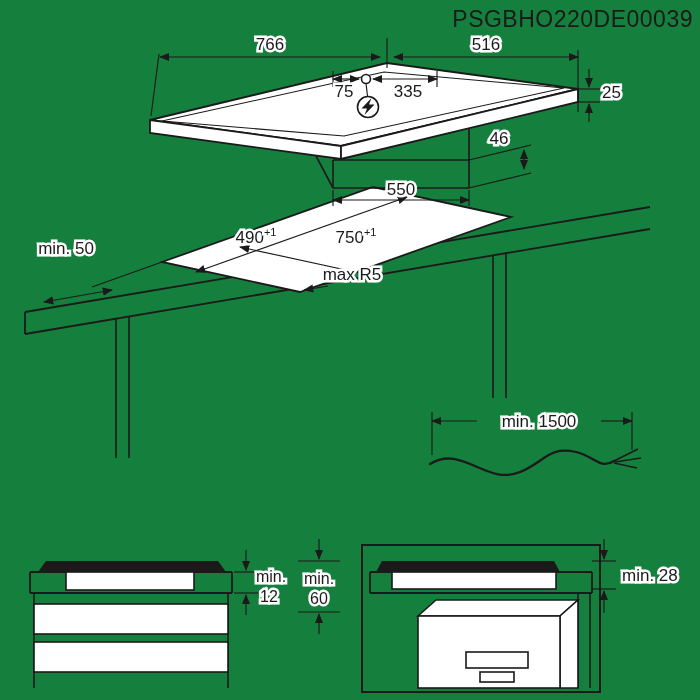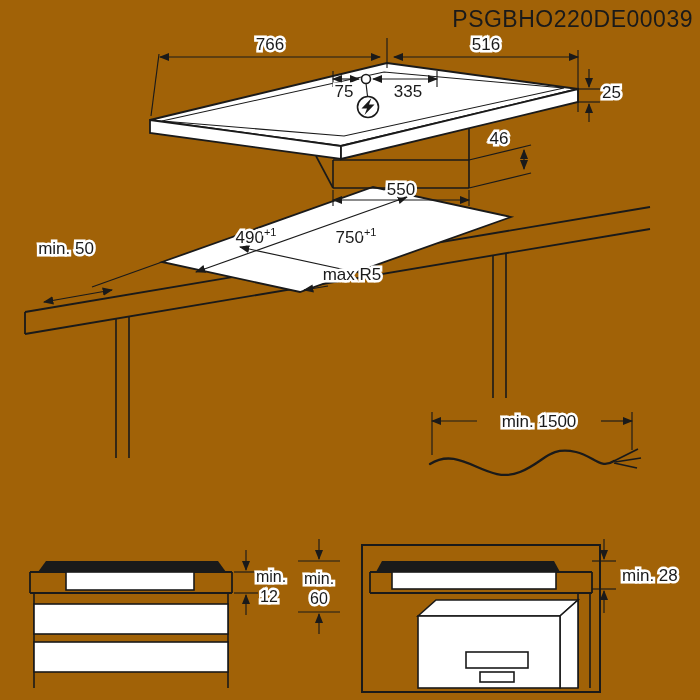--- a/index.html
+++ b/index.html
@@ -1,16 +1,16 @@
 <!DOCTYPE html>
 <html><head>
 <meta charset="utf-8">
 <style>
   html,body{margin:0;padding:0;background:#ffffff;}
-  .stage{width:700px;height:700px;position:relative;background:#a16207;}
+  .stage{width:700px;height:700px;position:relative;background:#15803d;}
   svg{display:block;}
   .ln{stroke:#1a1a1a;stroke-width:1.8;fill:none;}
   .ln2{stroke:#1a1a1a;stroke-width:1.6;fill:none;}
   .fw{stroke:#1a1a1a;stroke-width:1.8;fill:#ffffff;}
   .fw2{stroke:#1a1a1a;stroke-width:1.6;fill:#ffffff;}
   .thin{stroke:#1a1a1a;stroke-width:1.15;fill:none;}
   .inner{stroke:#1a1a1a;stroke-width:1.1;fill:none;}
   .dark{fill:#1a1a1a;stroke:none;}
   text{font-family:"Liberation Sans","DejaVu Sans",sans-serif;fill:#1a1a1a;}
   .dt{font-size:17px;paint-order:stroke;stroke:#ffffff;stroke-width:5px;fill:#1a1a1a;}

